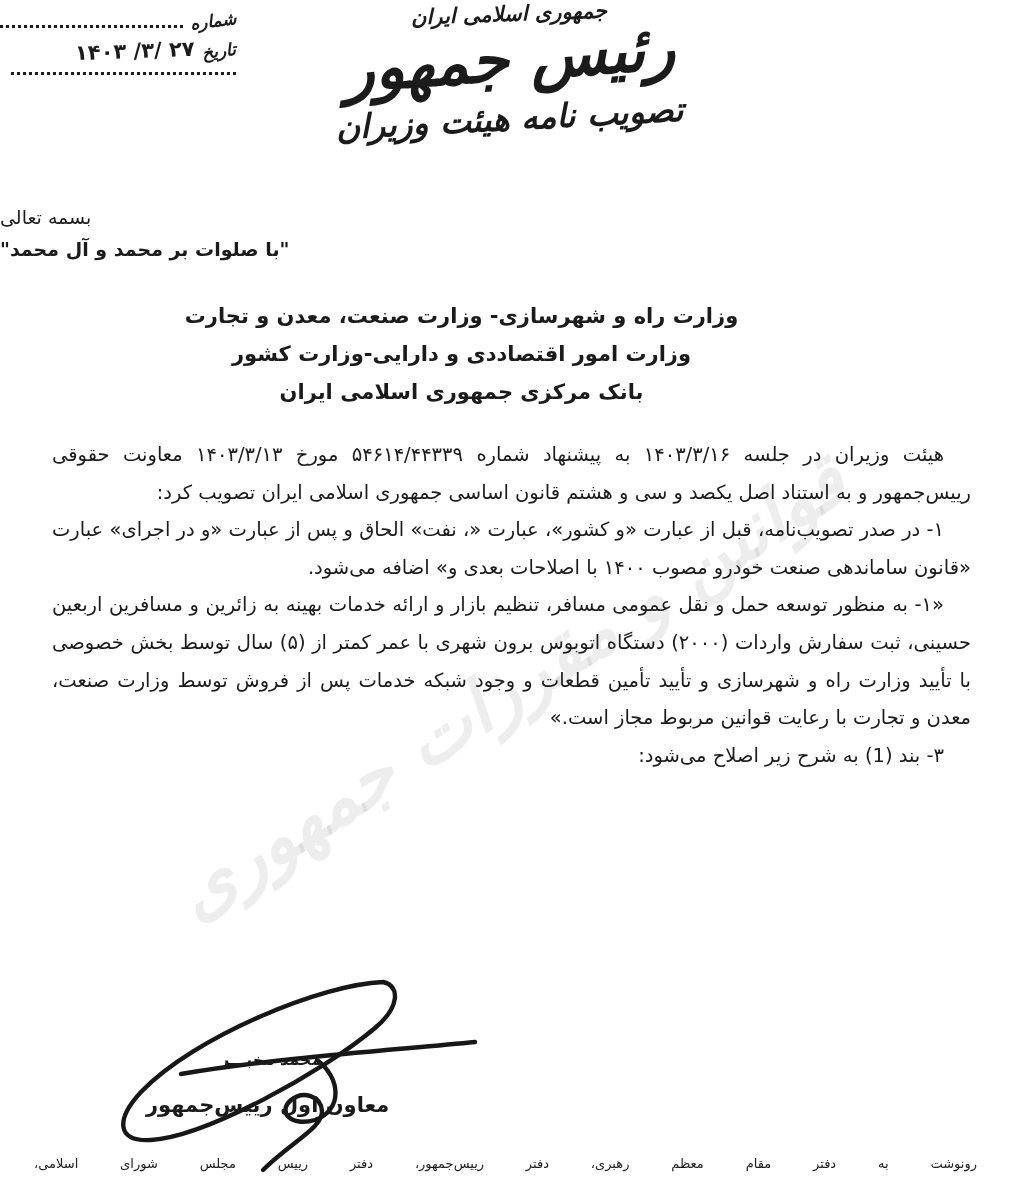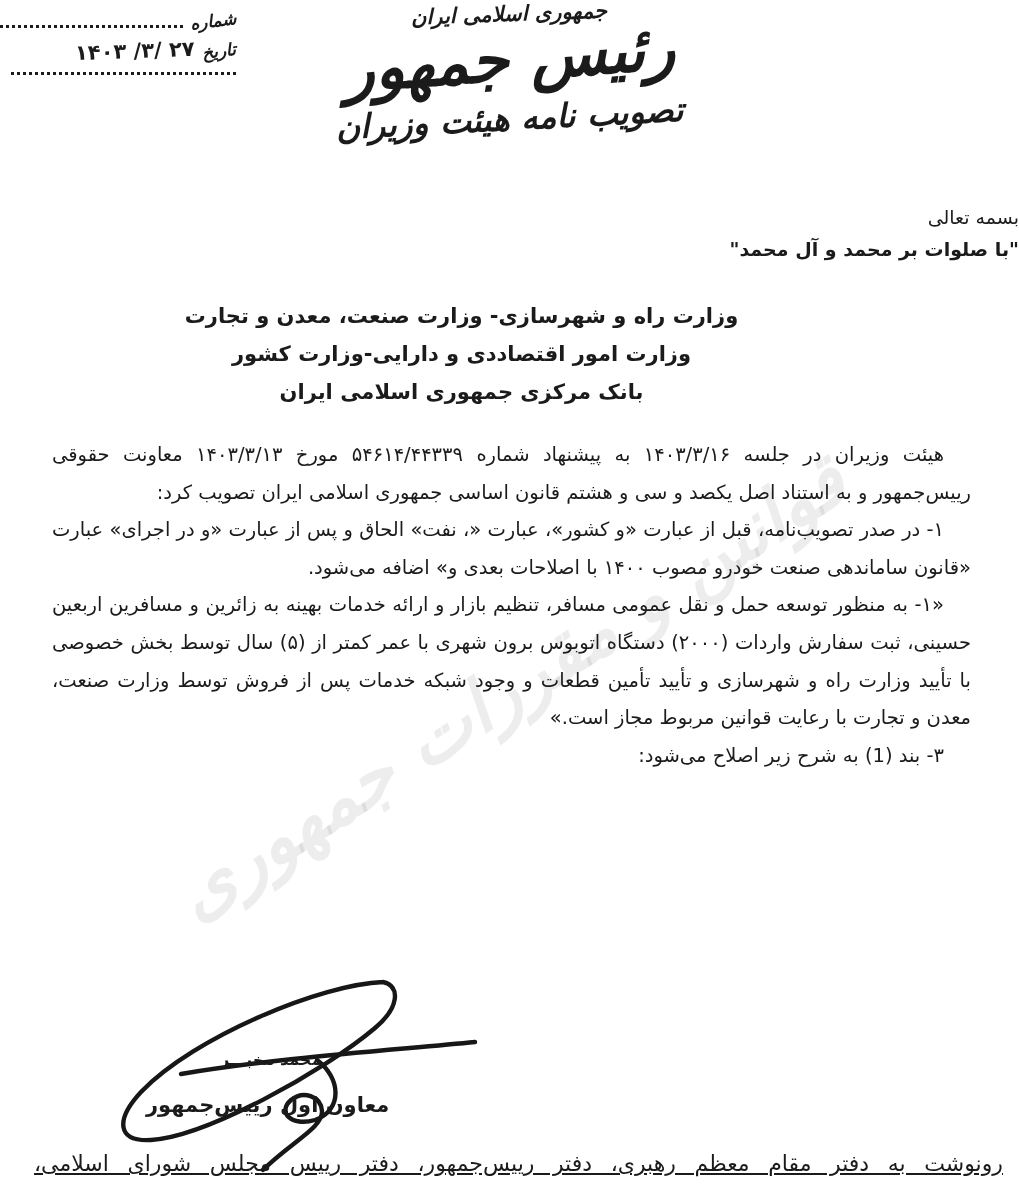--- a/index.html
+++ b/index.html
@@ -14,37 +14,37 @@
   .stamp-label{font-style:italic; font-weight:bold; font-size:17px; transform:rotate(-7deg); white-space:nowrap; padding-left:2px;}
   .leader{flex:1; border-bottom:3px dotted #1c1c1c; height:1px; margin-top:10px;}
   .stamp-date{direction:ltr; unicode-bidi:bidi-override; font-weight:bold; font-size:21px; letter-spacing:2px; transform:rotate(-2deg); white-space:nowrap;}
   .dots-line{border-bottom:3px dotted #1c1c1c; height:1px; margin-top:5px; width:225px;}
   
   .letterhead{position:absolute; top:2px; left:0; width:100%; text-align:center; direction:rtl; pointer-events:none;}
   .h-country{font-size:21px; font-weight:bold; font-style:italic; transform:rotate(-2deg); display:inline-block;}
   .h-office{font-size:62px; font-weight:bold; font-style:italic; transform:rotate(-4deg); line-height:1.05; margin-top:0;}
   .h-doctype{font-size:33px; font-weight:bold; font-style:italic; transform:rotate(-3deg); margin-top:8px;}
   
-  .invocation{position:absolute; top:206px; left:0; width:100%; text-align:right; direction:rtl;}
+  .invocation{position:absolute; top:206px; left:0; width:100%; text-align:left; direction:rtl;}
   .inv-b{font-size:19px;}
   .inv-s{font-size:19px; font-weight:bold; margin-top:10px;}
   
   .addressees{position:absolute; top:297px; left:0; width:100%; text-align:center; direction:rtl; transform:translateX(-48px);}
   .addr{font-size:21px; font-weight:bold; line-height:38px; margin:0;}
   
   .bodytext{position:absolute; top:436px; right:48px; left:52px; direction:rtl; text-align:justify; font-size:19.5px; line-height:37.6px;}
   .bodytext p{margin:0; text-indent:27px;}
   
   .watermark{position:absolute; top:645px; left:58px; width:904px; transform:rotate(-33deg); font-size:72px; font-weight:bold; font-style:italic; color:rgba(110,110,110,0.12); direction:rtl; white-space:nowrap; text-align:center; pointer-events:none;}
   
   .sig-svg{position:absolute; left:85px; top:970px; overflow:visible;}
   .sig-name{position:absolute; top:1050px; left:220px; direction:rtl; font-weight:bold; font-size:16px; white-space:nowrap;}
   .sig-title{position:absolute; top:1093px; left:146px; direction:rtl; font-weight:bold; font-size:21px; white-space:nowrap;}
   
-  .footer{position:absolute; top:1147px; right:16px; left:34px; direction:rtl; font-size:22px; line-height:34px; text-align:justify; text-align-last:justify;text-decoration:underline;}
+  .footer{position:absolute; top:1147px; right:42px; left:34px; direction:rtl; font-size:13px; line-height:34px; text-align:justify; text-align-last:justify;}
 </style>
 </head>
 <body>
 
 <div class="page">
 
   <div class="watermark">قوانین و مقررات جمهوری</div>
 
   <div class="stamp">
     <div class="stamp-row">

